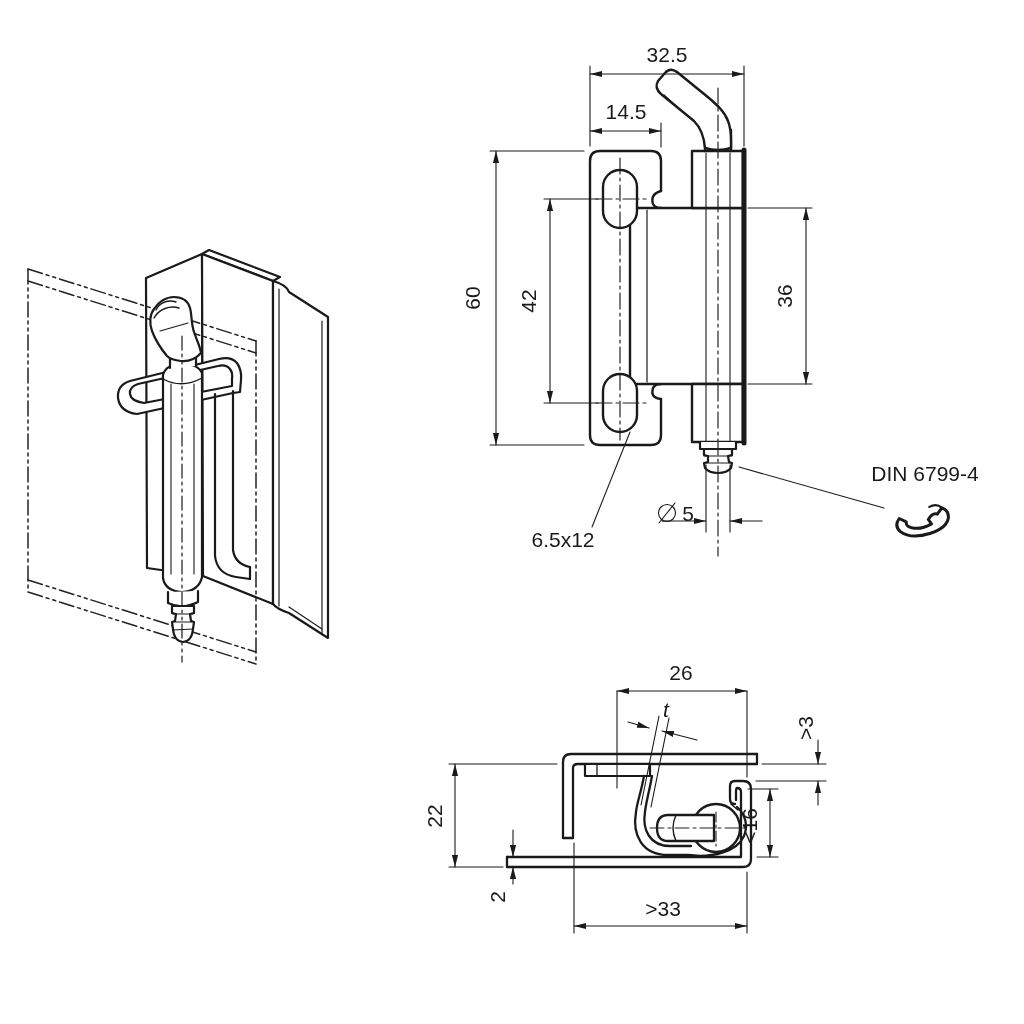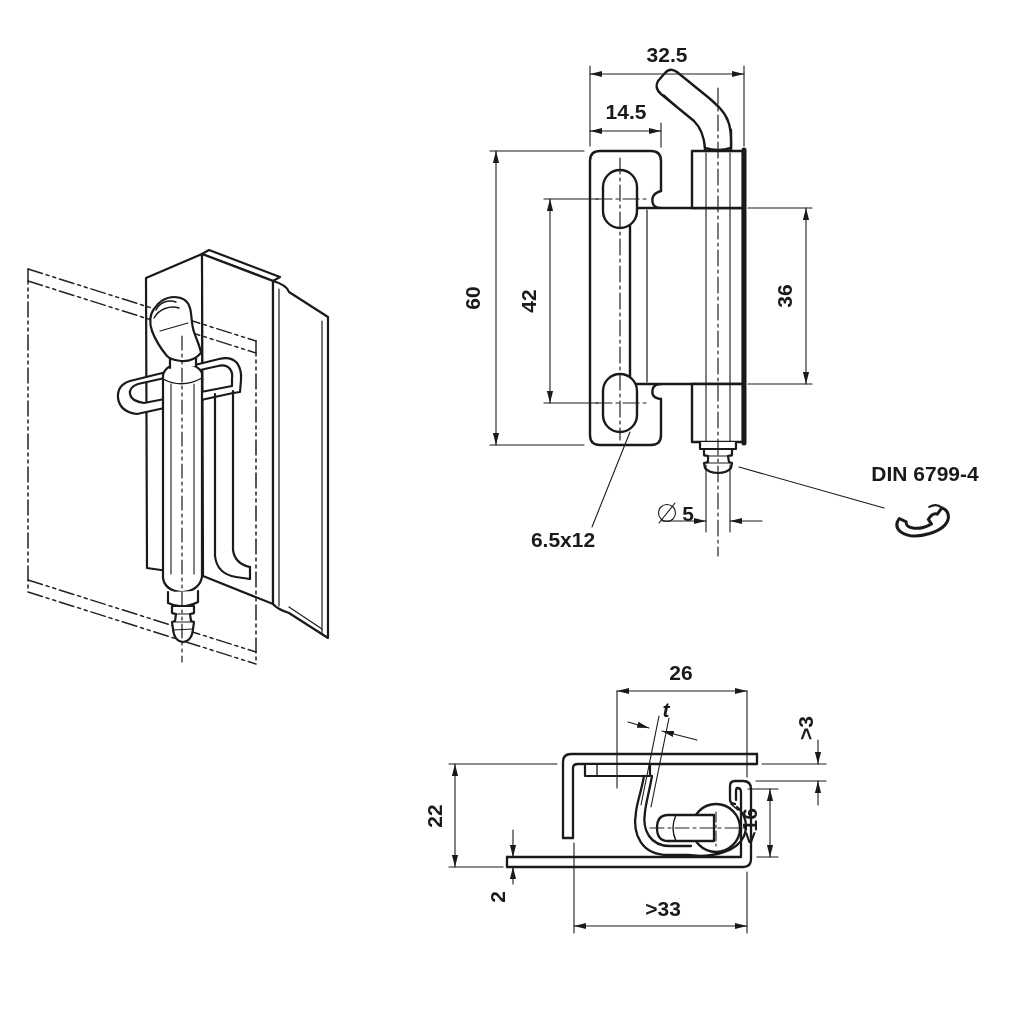--- a/index.html
+++ b/index.html
@@ -1,17 +1,17 @@
 <!DOCTYPE html>
 <html><head>
 <meta charset="utf-8">
 <style>
   html,body{margin:0;padding:0;background:#ffffff;}
   #canvas{position:relative;width:1024px;height:1024px;background:#ffffff;overflow:hidden;
-          font-family:"Liberation Sans", sans-serif;font-weight:bold;}
+          font-family:"Liberation Sans", sans-serif;}
   svg{position:absolute;top:0;left:0;}
   text{font-family:"Liberation Sans", sans-serif;fill:#1a1a1a;}
   .dimtxt{font-size:21px;}
   .note{font-size:21px;}
   .ital{font-style:italic;}
 </style>
 </head>
 <body>
 
 <div id="canvas">

